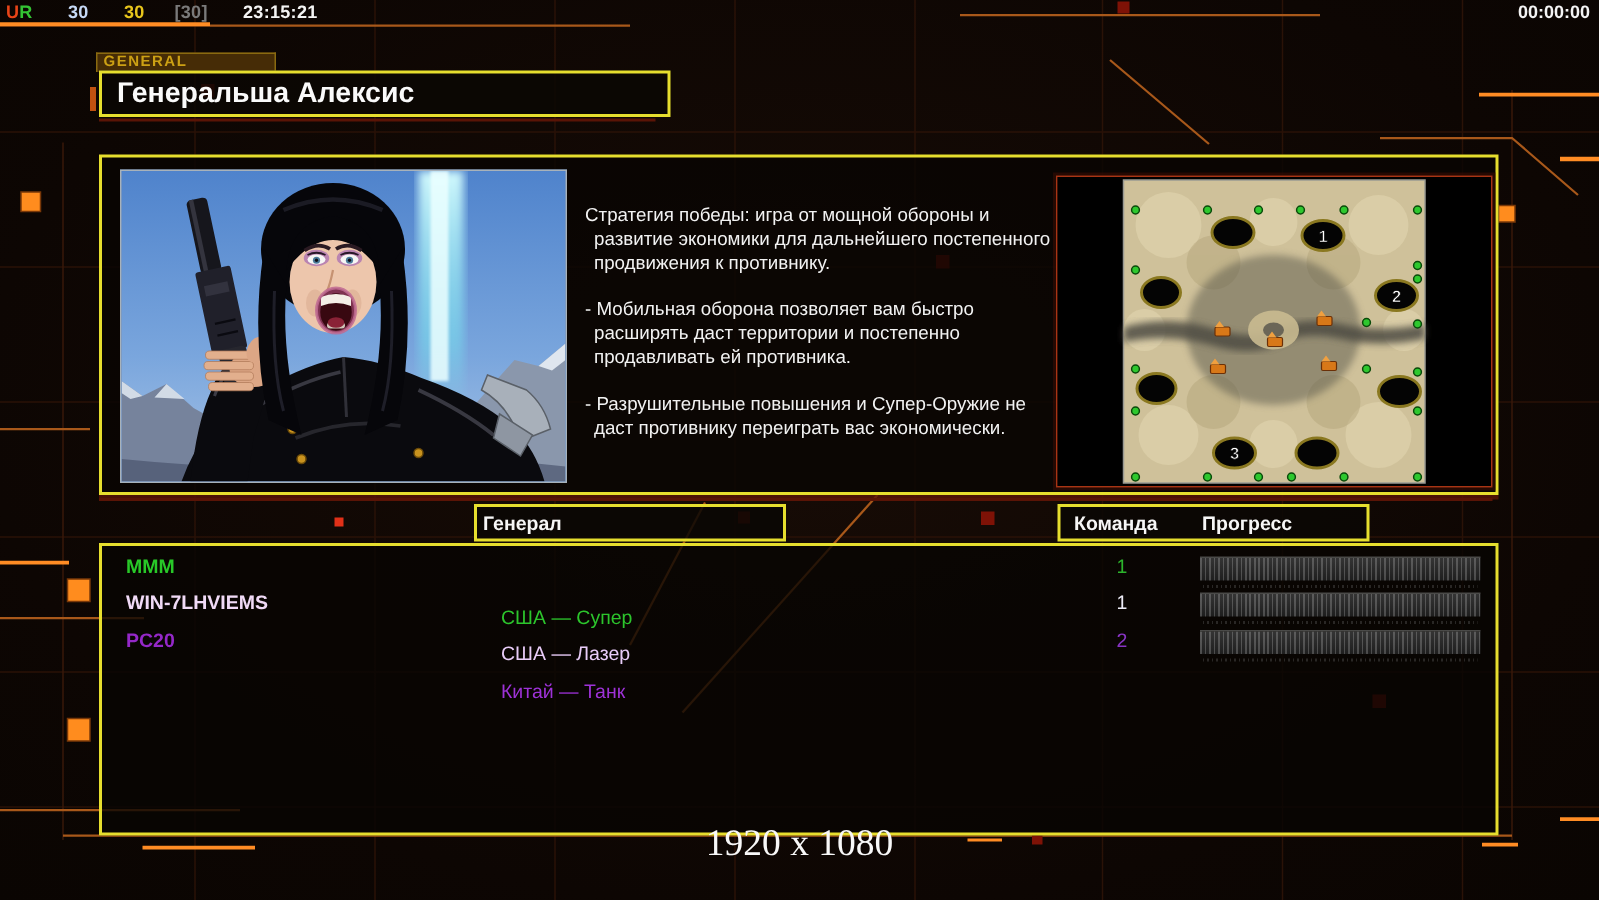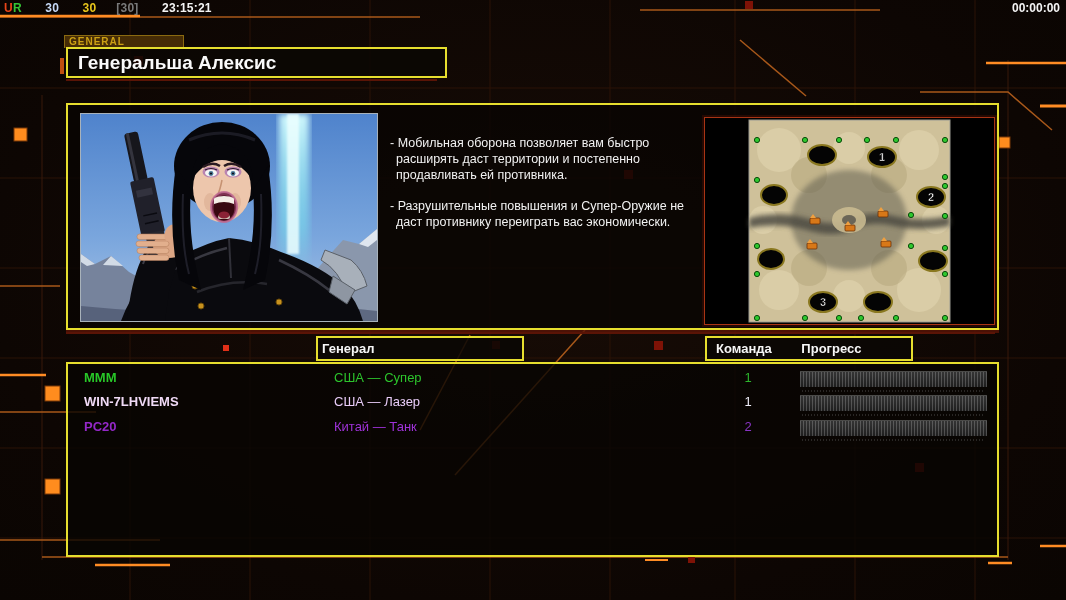--- a/index.html
+++ b/index.html
@@ -53,21 +53,21 @@
   .hdr-general{left:316px;width:200px;padding-left:4px;}
   .hdr-team-progress{left:705px;width:204px;}
   .hdr-team-progress .h1{margin-left:9px;}
   .hdr-team-progress .h2{margin-left:26px;text-align:right;}
   .players-panel{
     position:absolute;left:66px;top:362px;width:929px;height:191px;z-index:4;
     border:2px solid #e6de2e;background:rgba(8,5,3,0.8);
   }
   .prow{position:absolute;left:0;width:100%;height:22px;font-size:13px;line-height:20px;}
   .prow .pnick{position:absolute;left:16px;font-weight:bold;}
-  .prow .pgen{position:absolute;left:266px;}
+  .prow .pgen{position:absolute;left:266px;margin-top:34px;}
   .prow .pteam{position:absolute;left:670px;width:20px;text-align:center;}
   .pbar{
     position:absolute;left:732px;top:3px;width:187px;height:15px;
     background:
       repeating-linear-gradient(90deg, rgba(255,255,255,0.20) 0 1px, rgba(0,0,0,0) 1px 3px),
       linear-gradient(#343434,#1e1e1e);
     border-top:1px solid #4a4a48;
   }
   .pbar::after{
     content:'';position:absolute;left:2px;right:2px;top:18px;height:2px;
@@ -246,20 +246,21 @@
         <ellipse cx="143" cy="93" rx="13" ry="15" fill="#7e3250"></ellipse>
         <ellipse cx="143" cy="94" rx="10.5" ry="12.5" fill="#380810"></ellipse>
         <path d="M133,84 Q143,80 153,84 L153,90 Q143,86 133,90 Z" fill="#f4eee6"></path>
         <rect x="137" y="101" width="12" height="4" rx="2" fill="#e2dacc" opacity=".9"></rect>
         <ellipse cx="143" cy="101" rx="5.5" ry="3.5" fill="#8a2236"></ellipse>
         <ellipse cx="143" cy="93" rx="13" ry="15" fill="none" stroke="#c06a92" stroke-width="2" opacity=".85"></ellipse>
       </svg>
     </div>
 
     <div class="strategy">
+      <p>Стратегия победы: игра от мощной обороны и развитие экономики для дальнейшего постепенного продвижения к противнику.</p>
       <p>- Мобильная оборона позволяет вам быстро расширять даст территории и постепенно продавливать ей противника.</p>
       <p>- Разрушительные повышения и Супер-Оружие не даст противнику переиграть вас экономически.</p>
     </div>
 
     <div class="map-panel" style="border-color: rgb(168, 52, 20);">
       <svg width="289" height="206" viewBox="0 0 289 206">
         <defs>
             <filter id="mb">
               <feGaussianBlur stdDeviation="2.5"></feGaussianBlur>
             </filter>
@@ -370,13 +371,14 @@
       <div class="pbar"></div>
     </div>
     <div class="prow" style="top:53px;">
       <span class="pnick" style="color: rgb(148, 40, 200);">PC20</span>
       <span class="pgen" style="color: rgb(158, 50, 216);">Китай — Танк</span>
       <span class="pteam" style="color: rgb(136, 52, 196);">2</span>
       <div class="pbar"></div>
     </div>
   </div>
 
+  <div class="footer-res">1920 x 1080</div>
 </div>
 
 </body></html>

